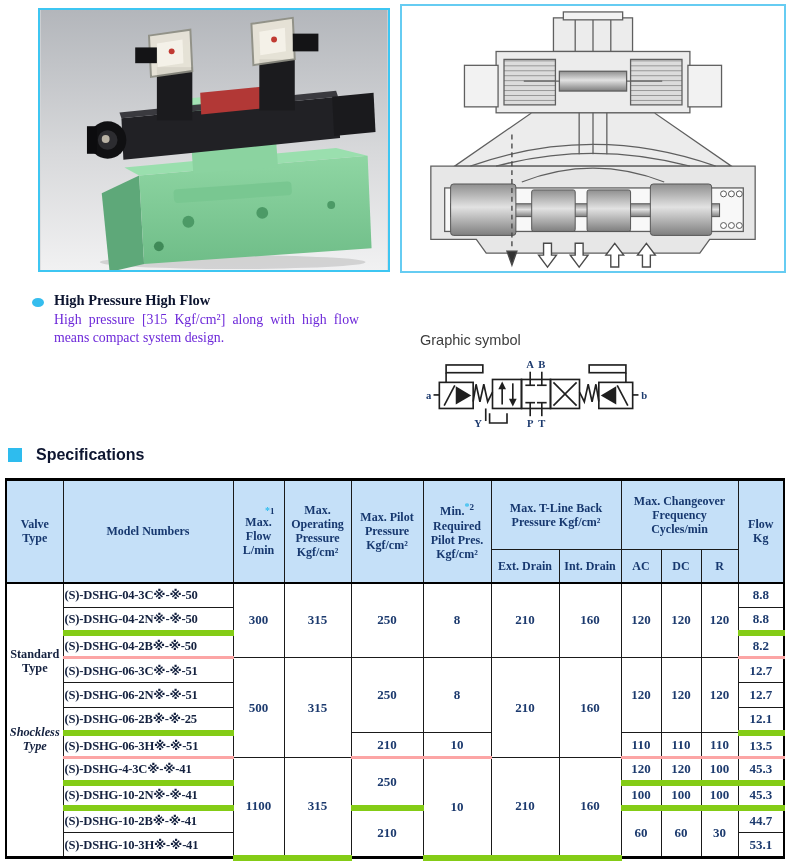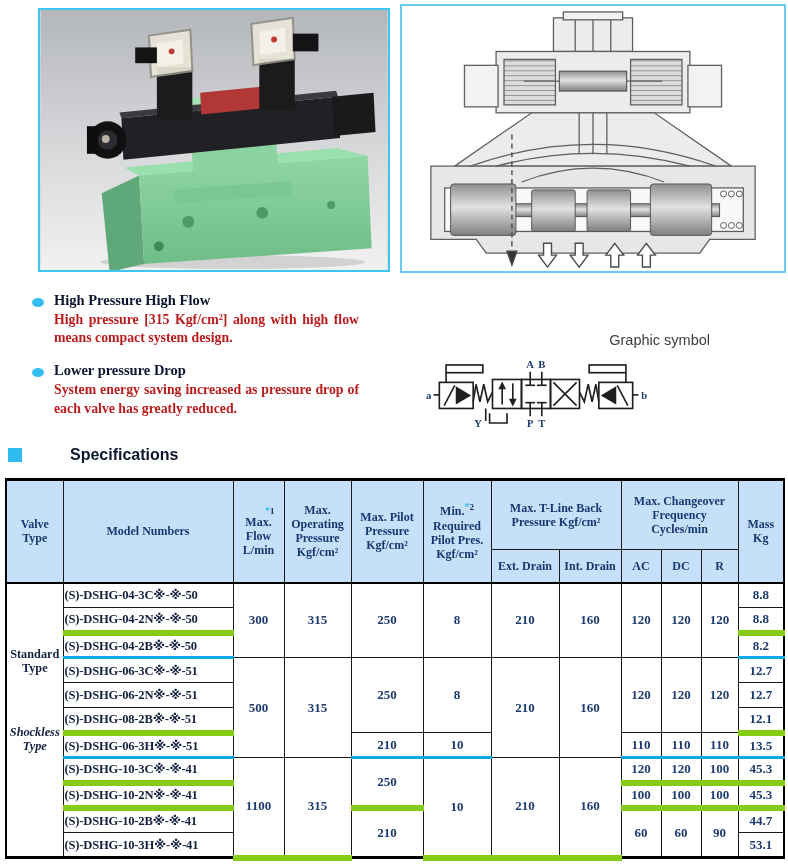--- a/index.html
+++ b/index.html
@@ -12,48 +12,48 @@
   .section-frame{position:absolute;left:400px;top:4px;width:386px;height:269px;
                border:2px solid #66ccf2;box-sizing:border-box;background:#ffffff;}
   .photo-frame svg,.section-frame svg{display:block;width:100%;height:100%;}
 
   
   .features{position:absolute;left:32px;top:292px;width:336px;}
   .feature{display:flex;margin-bottom:15px;}
   .f-dot{flex:0 0 auto;width:12px;height:9px;border-radius:50%;background:#35bdee;margin:6px 10px 0 0;}
   .f-text{width:305px;}
   .f-title{font-weight:bold;font-size:14.5px;color:#0d1530;margin-bottom:2px;}
-  .f-body{font-size:13.8px;line-height:1.32;text-align:justify;color:#b91c1c;font-weight:bold;}
-
-  
-  .gs-label{position:absolute;left:420px;top:332px;width:290px;text-align:right;
+  .f-body{font-size:13.8px;line-height:1.32;text-align:justify;color:#6d28d9;}
+
+  
+  .gs-label{position:absolute;left:420px;top:332px;width:290px;text-align:left;
             font-family:"Liberation Sans","DejaVu Sans",sans-serif;font-size:14.5px;color:#3c3c3c;}
   .gs-svg{position:absolute;left:420px;top:354px;width:290px;height:78px;}
 
   
   .spec-head{position:absolute;left:8px;top:446px;display:flex;align-items:center;}
   .spec-square{width:14px;height:14px;background:#2ebcee;margin-right:14px;}
   .spec-title{font-family:"Liberation Sans","DejaVu Sans",sans-serif;font-weight:bold;
-              font-size:16px;color:#0d1530;margin-left:34px;}
+              font-size:16px;color:#0d1530;}
 
   
   table.spec{position:absolute;left:5px;top:478px;width:780px;border-collapse:collapse;
              table-layout:fixed;font-family:"Liberation Serif","DejaVu Sans",serif;}
   table.spec{border:2px solid #000;border-top:3px solid #000;border-bottom:3px solid #000;}
   table.spec th,table.spec td{border:1px solid #1a1a1a;padding:0 1px;box-sizing:border-box;}
   table.spec thead th{background:#c5e0f8;color:#17386f;font-weight:bold;font-size:12px;
                       line-height:1.18;text-align:center;vertical-align:middle;}
   .hrow1 th{height:70px;}
   .hrow2 th{height:33px;}
   tbody td{height:25px;text-align:center;vertical-align:middle;
            font-weight:bold;font-size:13px;color:#1c3a6e;background:#fff;}
   td.model{text-align:left;padding-left:6px;font-size:12.6px;color:#14213f;letter-spacing:-0.2px;}
   tbody tr:first-child td{border-top:2.5px solid #000;margin-top:37px;}
   tr.sep-med td{border-bottom:6px solid #84cc16;}
-  tr.sep-grp td{border-bottom:3px solid #0ea5e9;}
+  tr.sep-grp td{border-bottom:3px solid #fca5a5;}
   td.vtype{position:relative;background:#fff;}
   .vt{position:absolute;left:0;width:100%;text-align:center;transform:translateY(-50%);
       font-weight:bold;font-size:12.3px;color:#14213f;line-height:1.15;}
   .vt1{top:28.5%;text-align:center;} .vt2{top:57%;font-style:italic;}
   .sup-line{text-align:right;padding-right:8px;font-size:9px;line-height:1;height:9px;}
   .sup-star{color:#2ebcee;font-size:10px;} .sup-num{color:#17386f;font-size:9px;}
   .min-line sup{font-size:9px;}
 </style>
 </head>
 <body>
@@ -178,27 +178,20 @@
       </g>
     </svg>
   </div>
 
   <div class="features">
     <div class="feature">
       <span class="f-dot"></span>
       <div class="f-text">
         <div class="f-title">High Pressure High Flow</div>
         <div class="f-body">High pressure [315 Kgf/cm²] along with high flow means compact system design.</div>
-      </div>
-    </div>
-    <div class="feature">
-      <span class="f-dot"></span>
-      <div class="f-text">
-        <div class="f-title">Lower pressure Drop</div>
-        <div class="f-body">System energy saving increased as pressure drop of each valve has greatly reduced.</div>
       </div>
     </div>
   </div>
 
   <div class="gs-label">Graphic symbol</div>
   <svg class="gs-svg" viewBox="0 0 300 78">
     <g stroke="#1f1f1f" stroke-width="1.7" fill="none">
 
       <rect x="75" y="25" width="30" height="30"></rect>
       <rect x="105" y="25" width="30" height="30"></rect>
@@ -289,21 +282,21 @@
           <div>L/min</div>
         </th>
         <th rowspan="2">Max. Operating Pressure Kgf/cm²</th>
         <th rowspan="2">Max. Pilot Pressure Kgf/cm²</th>
         <th rowspan="2">
           <div class="min-line"><span>Min.</span><sup><span class="sup-star">*</span><span class="sup-num">2</span></sup></div>
           <div>Required Pilot Pres. Kgf/cm²</div>
         </th>
         <th colspan="2">Max. T-Line Back Pressure Kgf/cm²</th>
         <th colspan="3">Max. Changeover Frequency Cycles/min</th>
-        <th rowspan="2">Mass Kg</th>
+        <th rowspan="2">Flow Kg</th>
       </tr>
       <tr class="hrow2">
         <th>Ext. Drain</th>
         <th>Int. Drain</th>
         <th>AC</th>
         <th>DC</th>
         <th>R</th>
       </tr>
     </thead>
     <tbody>
@@ -343,34 +336,34 @@
         <td rowspan="3">120</td>
         <td rowspan="3">120</td>
         <td rowspan="3">120</td>
         <td>12.7</td>
       </tr>
       <tr>
         <td class="model">(S)-DSHG-06-2N※-※-51</td>
         <td>12.7</td>
       </tr>
       <tr class="sep-med">
-        <td class="model">(S)-DSHG-08-2B※-※-51</td>
+        <td class="model">(S)-DSHG-06-2B※-※-25</td>
         <td>12.1</td>
       </tr>
       <tr class="sep-grp">
         <td class="model">(S)-DSHG-06-3H※-※-51</td>
         <td>210</td>
         <td>10</td>
         <td>110</td>
         <td>110</td>
         <td>110</td>
         <td>13.5</td>
       </tr>
       <tr class="sep-med">
-        <td class="model">(S)-DSHG-10-3C※-※-41</td>
+        <td class="model">(S)-DSHG-4-3C※-※-41</td>
         <td rowspan="4">1100</td>
         <td rowspan="4">315</td>
         <td rowspan="2">250</td>
         <td rowspan="4">10</td>
         <td rowspan="4">210</td>
         <td rowspan="4">160</td>
         <td>120</td>
         <td>120</td>
         <td>100</td>
         <td>45.3</td>
@@ -380,21 +373,21 @@
         <td>100</td>
         <td>100</td>
         <td>100</td>
         <td>45.3</td>
       </tr>
       <tr>
         <td class="model">(S)-DSHG-10-2B※-※-41</td>
         <td rowspan="2">210</td>
         <td rowspan="2">60</td>
         <td rowspan="2">60</td>
-        <td rowspan="2">90</td>
+        <td rowspan="2">30</td>
         <td>44.7</td>
       </tr>
       <tr>
         <td class="model">(S)-DSHG-10-3H※-※-41</td>
         <td>53.1</td>
       </tr>
     </tbody>
   </table>
 </div>
 

